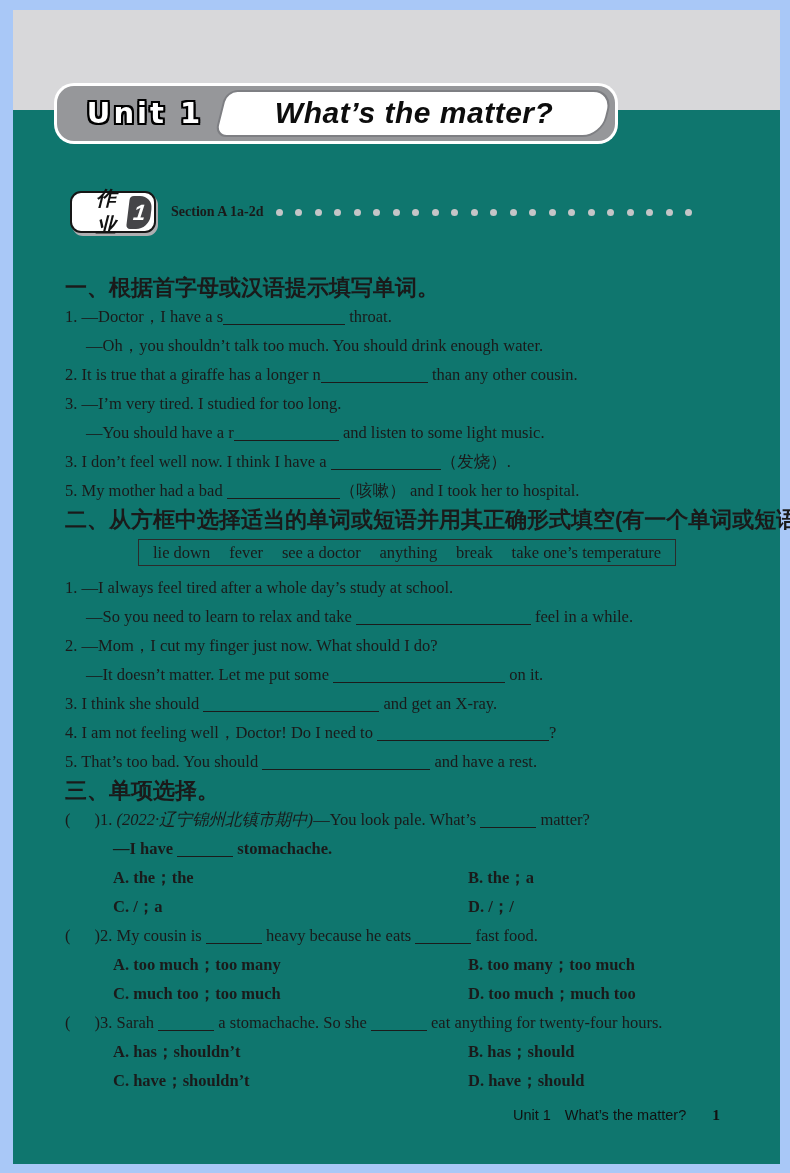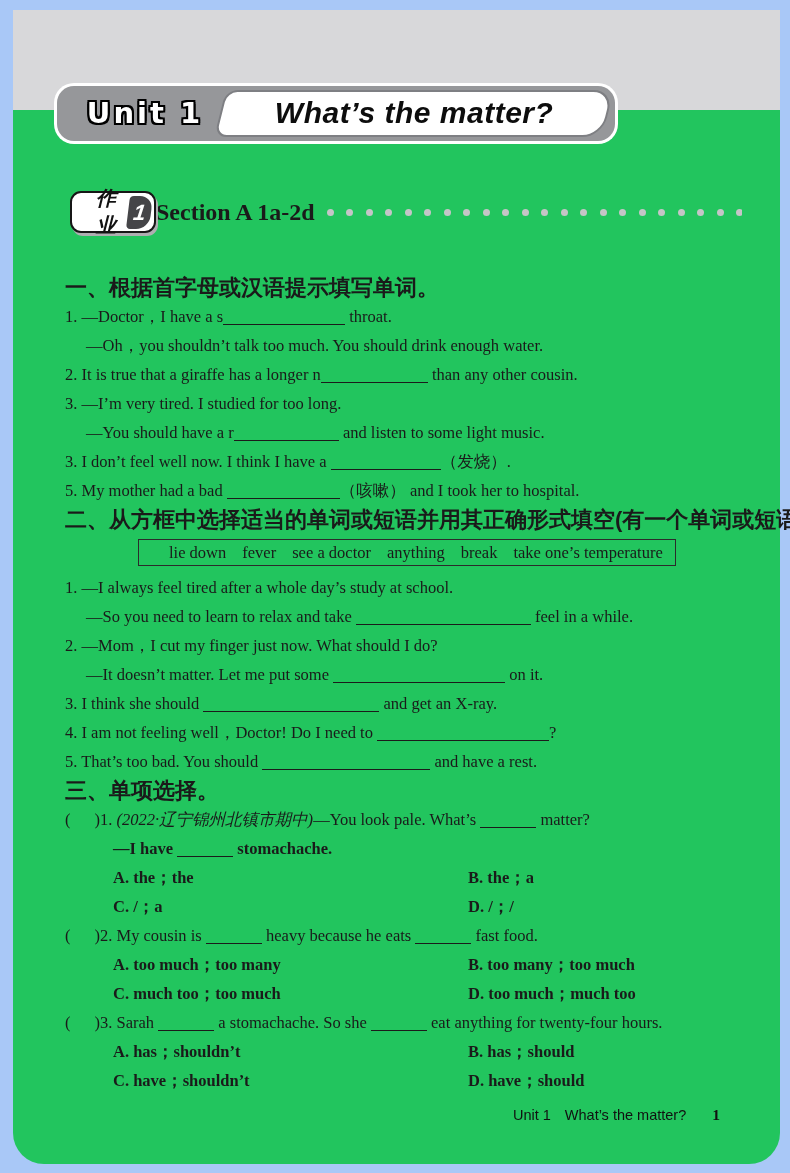--- a/index.html
+++ b/index.html
@@ -2,21 +2,21 @@
 <html><head>
 <meta charset="utf-8">
 <style>
   html,body{margin:0;padding:0;}
   body{
     width:790px;height:1173px;position:relative;overflow:hidden;
     background:#a9c8f7;
     font-family:"Liberation Serif","DejaVu Serif",serif;
     color:#1a1a1a;
   }
-  .page{position:absolute;left:13px;top:10px;right:10px;bottom:9px;background:#22c55e;border-radius:31px;}
+  .page{position:absolute;left:13px;top:10px;right:10px;bottom:9px;background:#0f766e;}
   .gray-band{position:absolute;left:0;top:0;width:100%;height:100px;background:#d8d8da;}
 
   
   .unit-banner{position:absolute;left:44px;top:76px;width:558px;height:55px;
     background:#96979a;border-radius:17px;box-shadow:0 0 0 3px #ffffff;}
   .unit-label{position:absolute;left:8px;top:7px;width:160px;text-align:center;
     font-family:"DejaVu Sans",sans-serif;font-weight:bold;font-size:29px;line-height:41px;
     color:#ffffff;letter-spacing:3px;
     text-shadow:-2px -2px 0 #000,2px -2px 0 #000,-2px 2px 0 #000,2px 2px 0 #000,
                 -2px 0 0 #000,2px 0 0 #000,0 -2px 0 #000,0 2px 0 #000;}
@@ -33,39 +33,39 @@
   .hw-badge{position:relative;width:86px;height:42px;background:#ffffff;
     border:2px solid #161616;border-radius:11px;box-shadow:2px 3px 0 #aeaeb1;
     display:flex;align-items:center;justify-content:space-between;
     padding:0 3px 0 24px;box-sizing:border-box;}
   .hw-label{font-family:"Liberation Sans","DejaVu Sans",sans-serif;font-weight:bold;
     font-style:italic;font-size:20px;color:#111;}
   .hw-num{display:inline-block;width:29px;height:33px;background:#454548;color:#ffffff;
     border-radius:4px 13px 13px 4px;transform:skewX(-7deg);
     font-family:"Liberation Sans","DejaVu Sans",sans-serif;font-weight:bold;font-style:italic;
     font-size:22px;line-height:33px;text-align:center;}
-  .strip-title{font-weight:bold;font-size:24px;white-space:nowrap;}
+  .strip-title{margin-left:15px;font-weight:bold;font-size:14px;white-space:nowrap;}
   .dots{flex:1;margin-left:12px;display:flex;align-items:center;overflow:hidden;height:10px;}
   .dots i{display:inline-block;width:7px;height:7px;border-radius:50%;background:#c5c5c7;
     margin-right:12.5px;flex:none;}
 
   
   .content{position:absolute;left:52px;top:263px;width:708px;}
   .heading{font-family:"Liberation Sans","DejaVu Sans",sans-serif;font-weight:bold;
     font-size:22px;line-height:29px;white-space:nowrap;}
   .line{font-size:16.5px;line-height:29px;white-space:nowrap;}
   .ind1{padding-left:21px;}
   .ind2{padding-left:48px;font-weight:bold;}
   .blank{display:inline-block;border-bottom:1.5px solid #1b1b1b;height:14px;vertical-align:-3px;}
   .gap{display:inline-block;height:1px;}
   .kai{font-style:italic;}
   .word-box{margin:5px 0 7px 73px;width:538px;height:27px;border:1.5px solid #2b2b2b;
     box-sizing:border-box;display:flex;justify-content:space-between;align-items:center;
     padding:0 14px;font-size:16.5px;}
-  .word-box span{white-space:nowrap;margin-left:16px;}
+  .word-box span{white-space:nowrap;}
   .options{margin-left:48px;display:grid;grid-template-columns:355px auto;
     font-size:16.5px;line-height:29px;font-weight:bold;}
 
   
   .footer{position:absolute;right:60px;top:1096px;display:flex;align-items:baseline;
     font-family:"Liberation Sans","DejaVu Sans",sans-serif;font-size:14.5px;color:#111;}
   .footer .f-title{margin-left:14px;}
   .footer .pnum{margin-left:26px;font-family:"Liberation Serif","DejaVu Serif",serif;
     font-weight:bold;font-size:15.5px;}
 </style>

